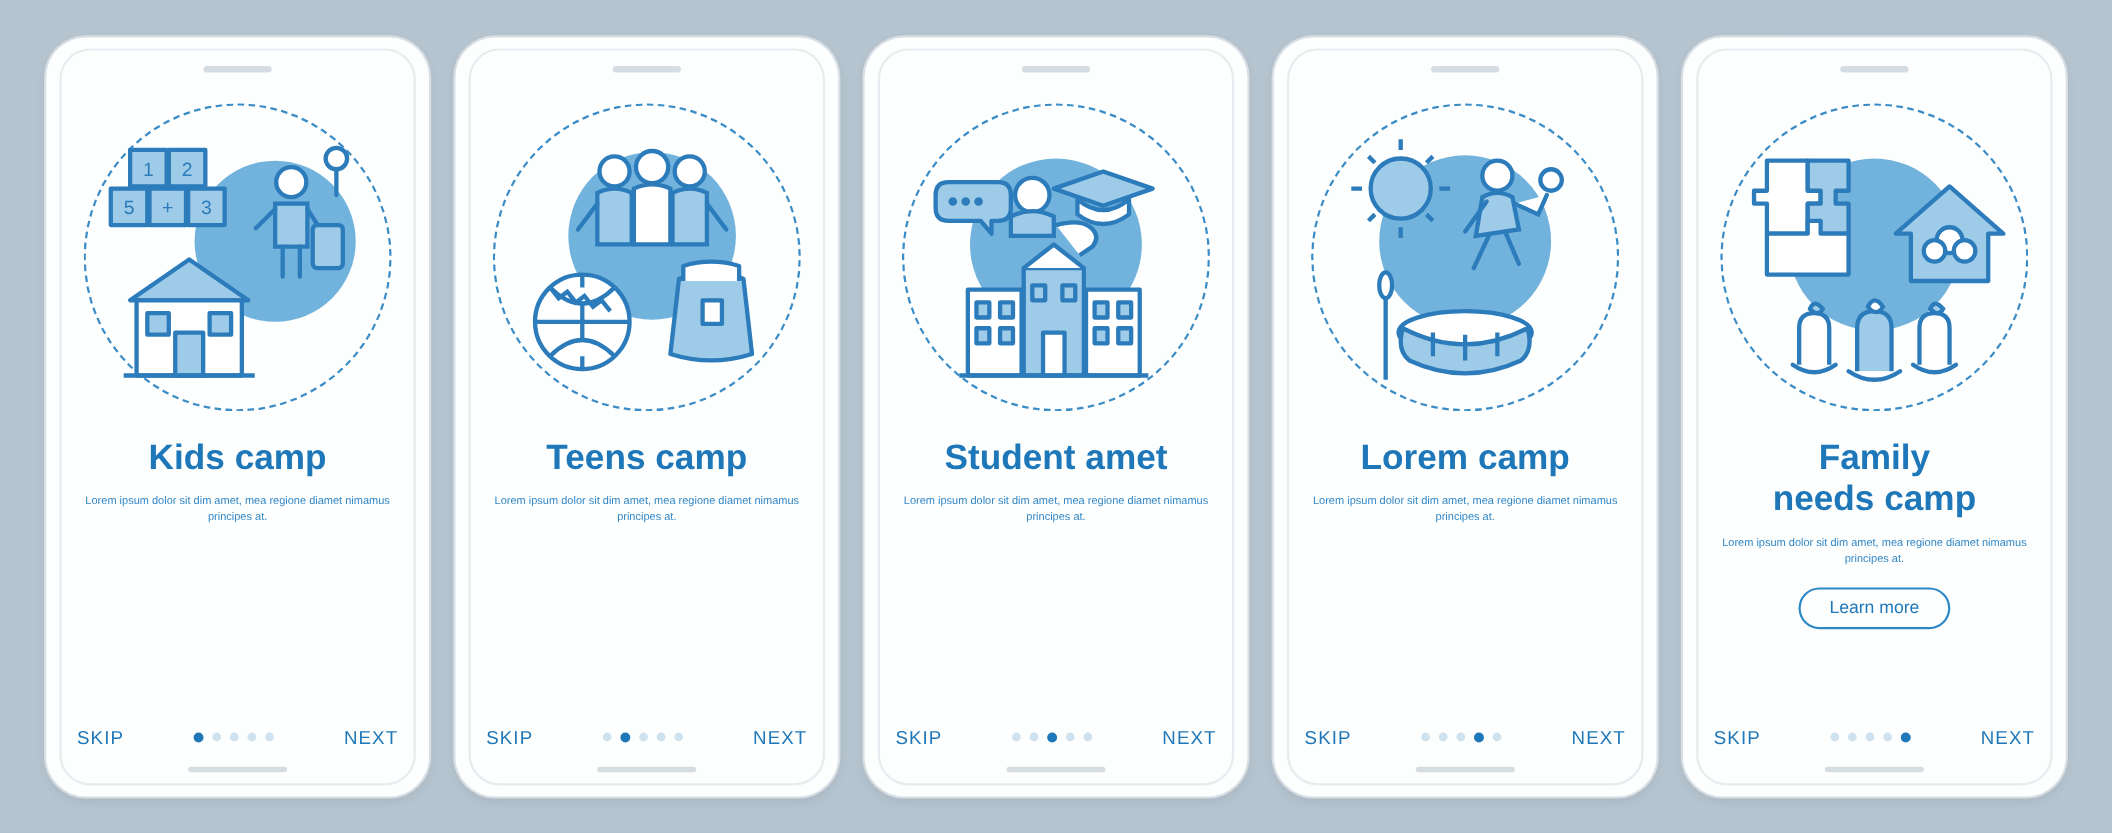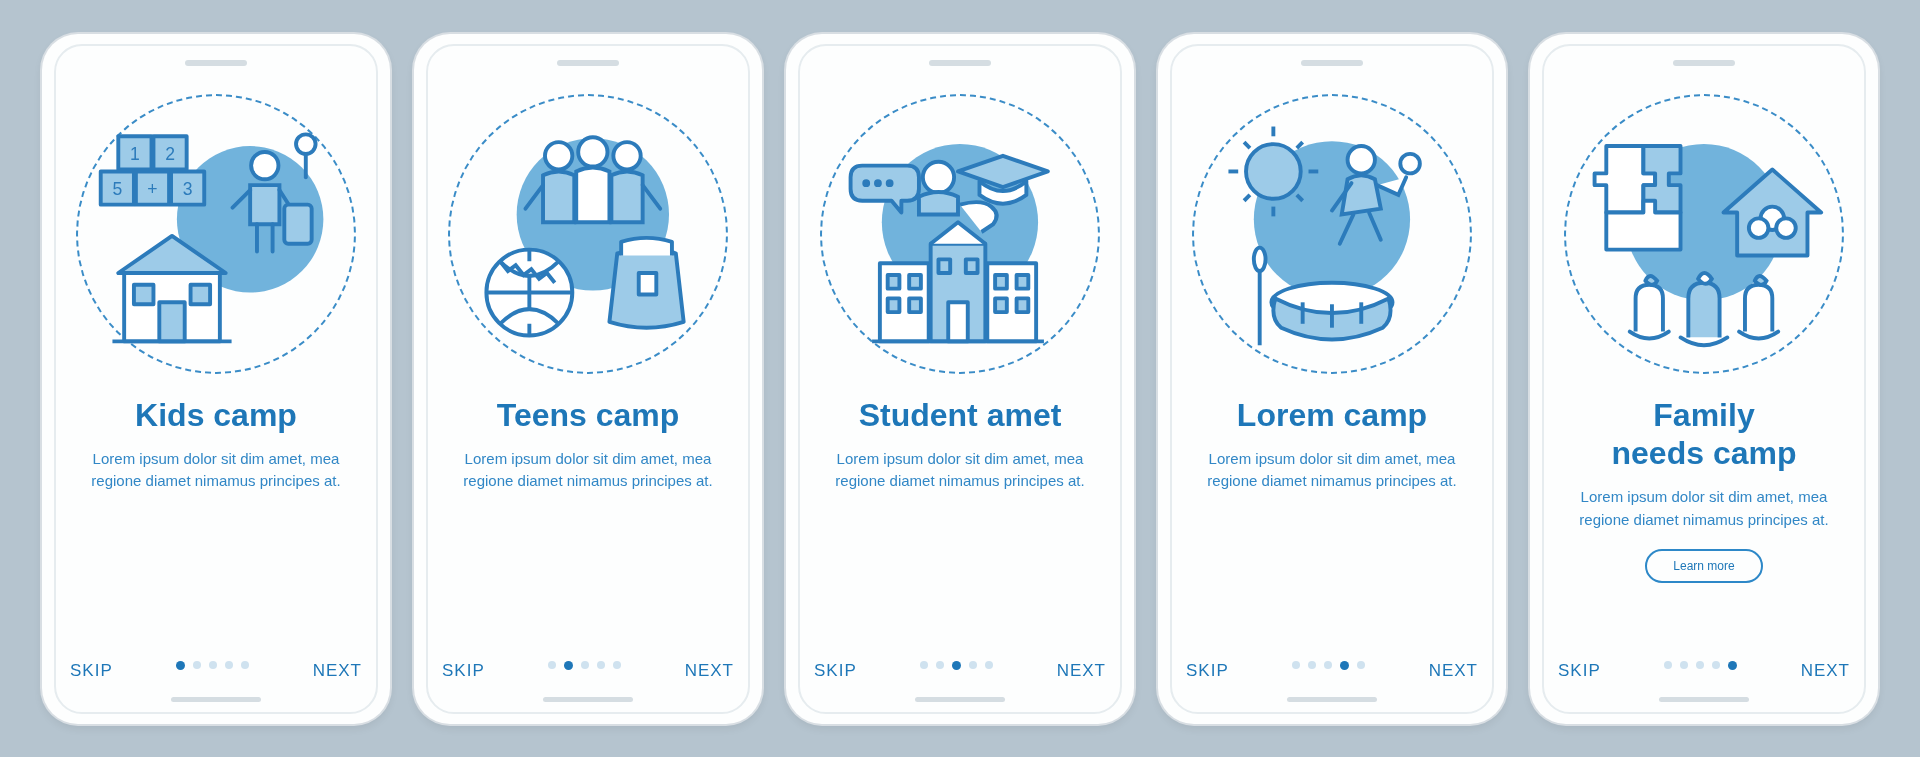--- a/index.html
+++ b/index.html
@@ -59,40 +59,40 @@
     color: #1e77b8;
     font-size: 32px;
     font-weight: 600;
     text-align: center;
     margin-bottom: 14px;
     line-height: 1.2;
     white-space: pre-line;
   }
   .desc {
     color: #3187c6;
-    font-size: 15px;
+    font-size: 10px;
     text-align: center;
     line-height: 1.5;
     padding: 0 10px;
   }
   .cta {
     display: block;
     margin: 18px auto 0;
     border: 2px solid #2d88c8;
     color: #1e77b8;
     background: transparent;
-    font-size: 12px;
+    font-size: 16px;
     padding: 8px 26px;
     border-radius: 22px;
     cursor: pointer;
   }
   .spacer { flex: 1; }
   .nav {
     display: flex;
-    align-items: flex-start;
+    align-items: center;
     justify-content: space-between;
     padding: 6px 8px 4px 8px;
     gap: 48px;
   }
   .skip, .next {
     color: #1e77b8;
     font-size: 17px;
     letter-spacing: 1px;
     cursor: pointer;
     font-weight: 500;

